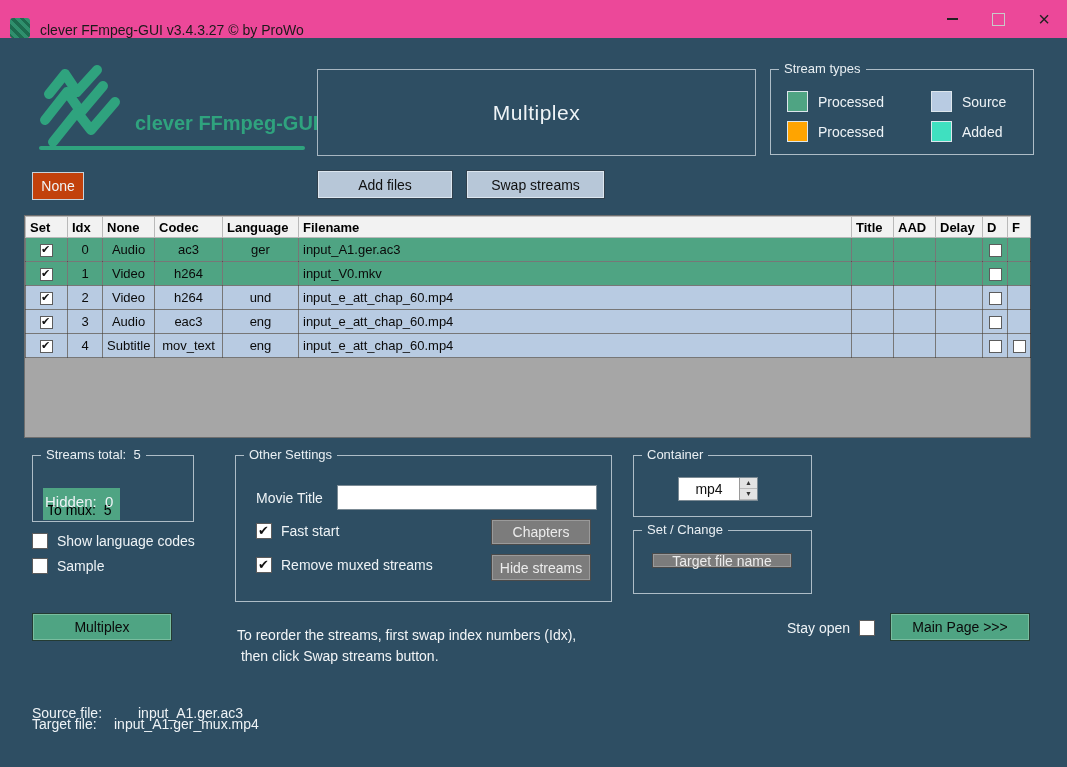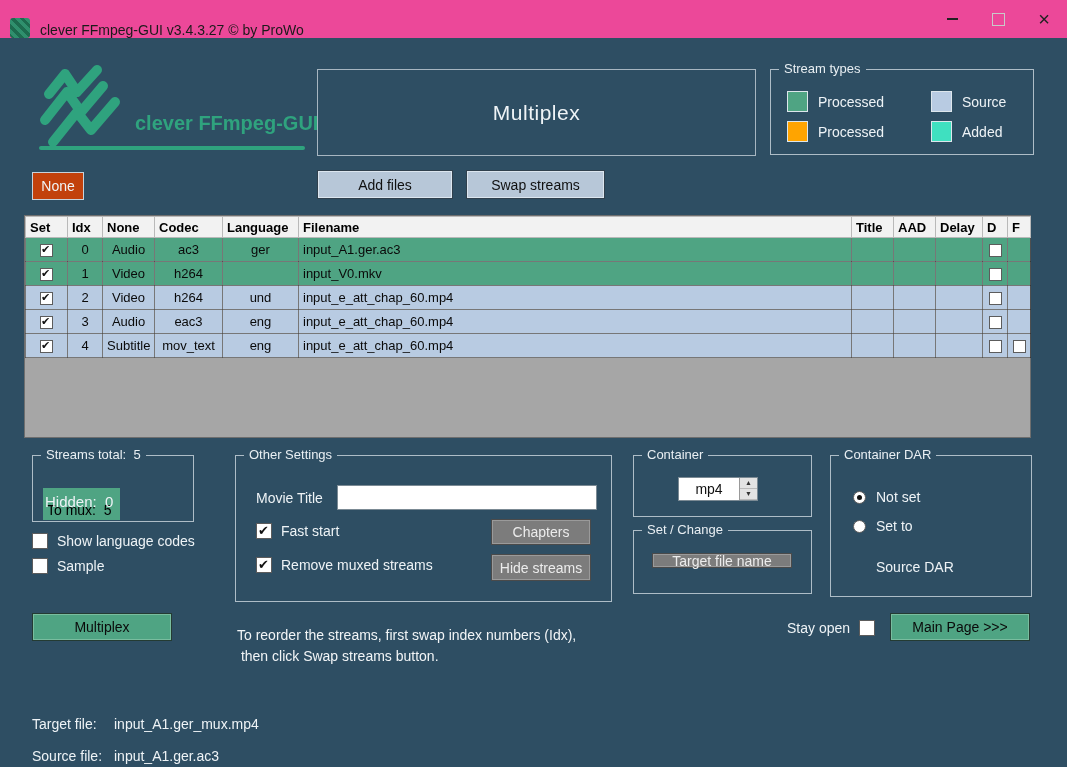--- a/index.html
+++ b/index.html
@@ -293,43 +293,31 @@
         <div>▼</div>
       </div>
     </div>
   </div>
 
   <div class="group" id="set-change">
     <div class="glabel">Set / Change</div>
     <div class="btn btn-gray" id="btn-target">Target file name</div>
   </div>
 
-  <div class="group" id="container-dar">
-    <div class="glabel">Container DAR</div>
-    <div class="dar-row" style="left:22px;top:33px;">
-      <span class="radio selected"></span>
-      <span>Not set</span>
-    </div>
-    <div class="dar-row" style="left:22px;top:62px;">
-      <span class="radio"></span>
-      <span>Set to</span>
-    </div>
-    <div id="source-dar">Source DAR</div>
-  </div>
 
   <div id="hint"><span>To reorder the streams, first swap index numbers (Idx),</span><br><span> then click Swap streams button.</span></div>
 
   <div class="cbrow" id="stay-open-row">
     <span>Stay open</span>
     <span class="cb big"></span>
   </div>
   <div class="btn btn-green" id="btn-mainpage">Main Page &gt;&gt;&gt;</div>
 
   <div class="footer-row" style="top:695px;">
     <span class="flabel">Target file:</span>
     <span>input_A1.ger_mux.mp4</span>
   </div>
-  <div class="footer-row" style="top:727px;">
+  <div class="footer-row" style="top:684px;gap:24px;">
     <span class="flabel">Source file:</span>
     <span>input_A1.ger.ac3</span>
   </div>
 
 </div>
 
 </body></html>

